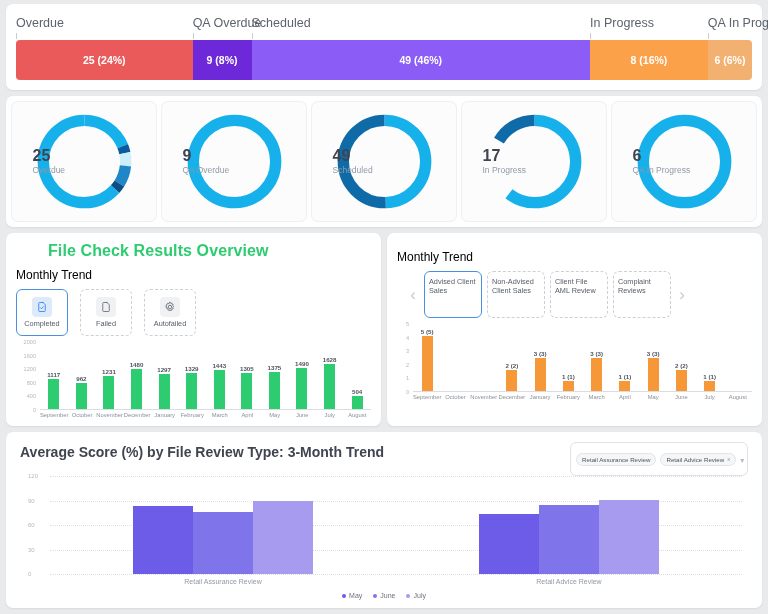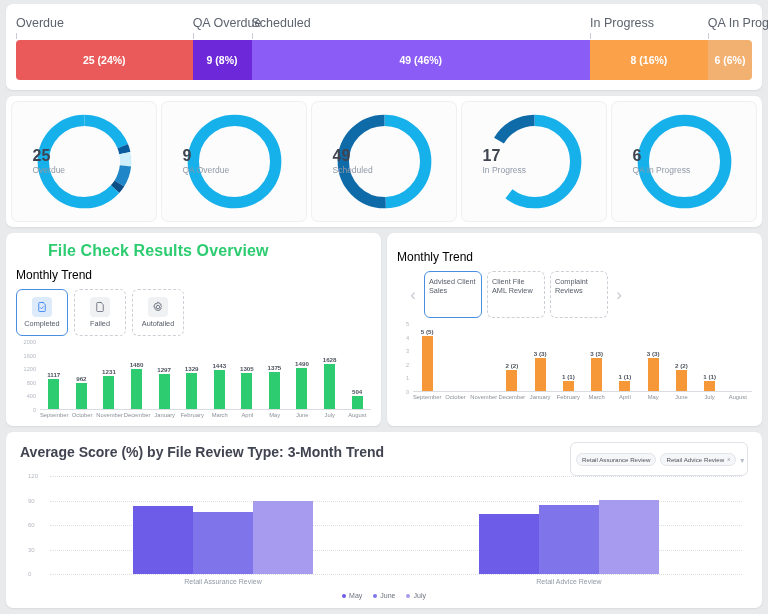--- a/index.html
+++ b/index.html
@@ -30,21 +30,21 @@
   .donut-center { position: absolute; inset: 0; display: flex; flex-direction: column; justify-content: center; }
   .donut-value { font-size: 16px; font-weight: 700; color: #3f4450; line-height: 1.05; }
   .donut-label { font-size: 8.5px; color: #9099a6; margin-top: 1px; white-space: nowrap; }
 
   
   .mid-row { display: flex; gap: 6px; }
   .panel { flex: 1; padding: 9px 10px 8px 10px; position: relative; }
   .panel-title { font-size: 16px; font-weight: 700; letter-spacing: .1px; margin-left: 32px; }
   .panel-sub { font-size: 12px; color: #000000; margin-top: 8px; }
 
-  .chip-row { display: flex; gap: 6px; margin-top: 7px; align-items: stretch; }
+  .chip-row { display: flex; gap: 12px; margin-top: 7px; align-items: stretch; }
   .chip { width: 52px; height: 47px; border-radius: 6px; border: 1px dashed #ccd0d6; display: flex; flex-direction: column; align-items: center; justify-content: center; gap: 3px; background:#fff; }
   .chip.active { border: 1px solid #4a90e2; border-style: solid; }
   .chip-ico { width: 20px; height: 20px; border-radius: 4px; background: #f0f1f3; display: flex; align-items: center; justify-content: center; }
   .chip.active .chip-ico { background: #dceaf9; }
   .chip-text { font-size: 7.3px; color: #555b66; text-align: center; line-height: 1.08; }
 
   .chip-row-rt { display: flex; gap: 5px; margin-top: 7px; align-items: center; padding: 0 10px; }
   .chip-rt { width: 58px; height: 47px; border-radius: 6px; border: 1px dashed #ccd0d6; display: flex; align-items: flex-start; padding: 5px 4px; background:#fff; }
   .chip-rt.active { border: 1px solid #4a90e2; border-style: solid; }
   .chip-rt-text { font-size: 7.3px; color: #555b66; line-height: 1.25; }
@@ -281,20 +281,23 @@
           </div>
         </div>
     </div>
 
     <div class="card panel">
       <div class="panel-sub">Monthly Trend</div>
       <div class="chip-row-rt" id="rightChips">
           <span class="arrow">‹</span>
           <div class="chip-rt active">
             <div class="chip-rt-text">Advised Client Sales</div>
+          </div>
+          <div class="chip-rt">
+            <div class="chip-rt-text">Non-Advised Client Sales</div>
           </div>
           <div class="chip-rt">
             <div class="chip-rt-text">Client File AML Review</div>
           </div>
           <div class="chip-rt">
             <div class="chip-rt-text">Complaint Reviews</div>
           </div>
           <span class="arrow">›</span>
         </div>
       <div class="chart-area" id="rightChart">

